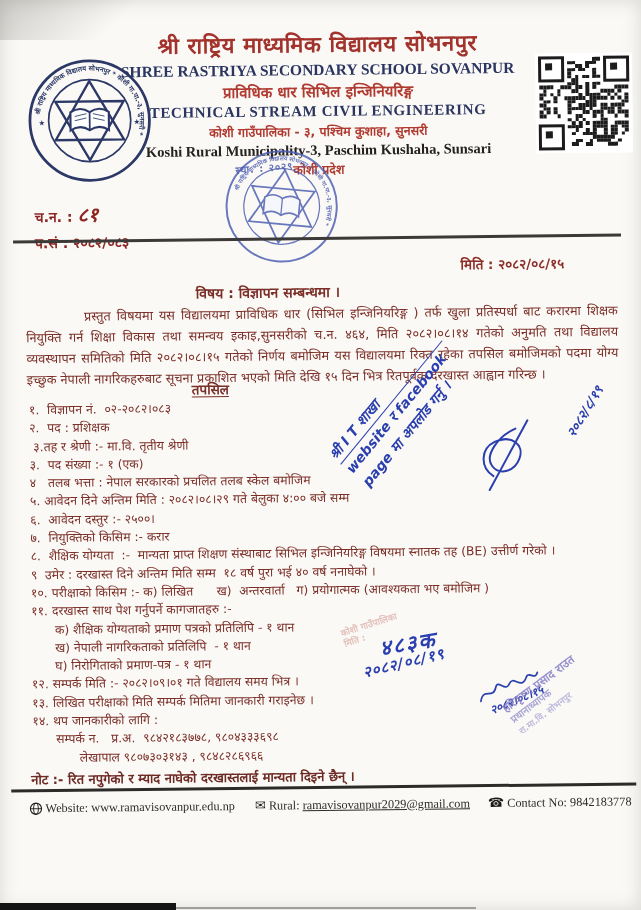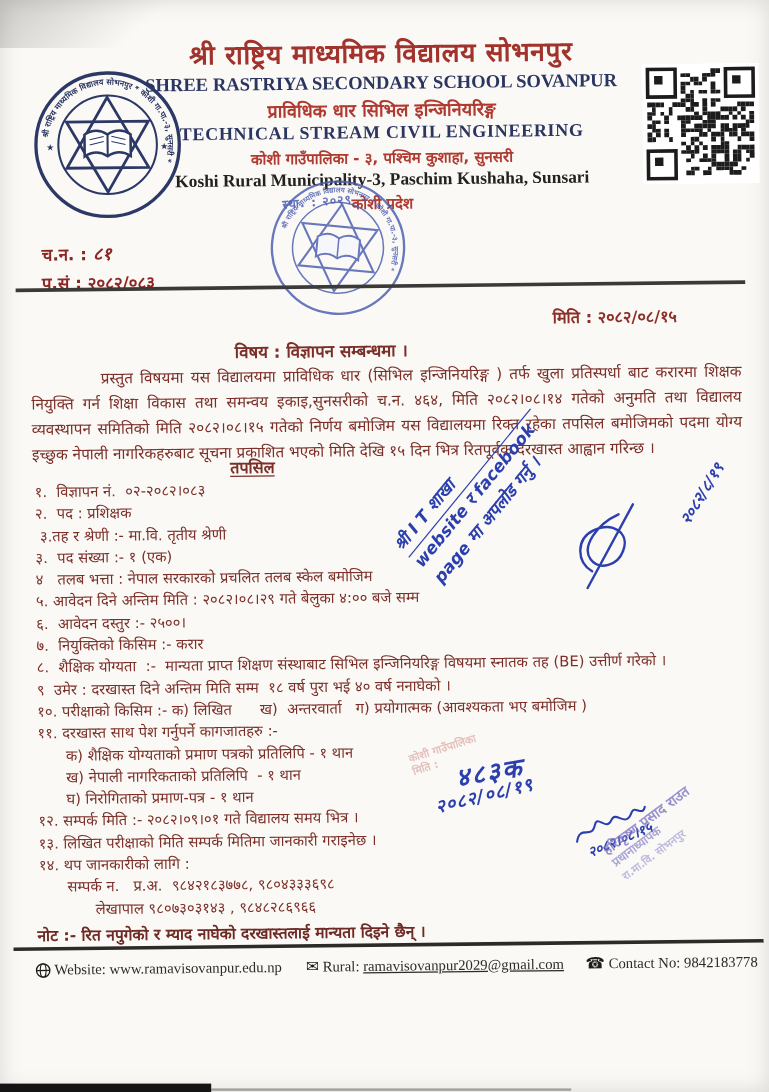--- a/index.html
+++ b/index.html
@@ -32,21 +32,21 @@
   
   .logo{left:30px;top:54px;width:128px;height:128px;}
   .qr{left:540px;top:56px;width:97px;height:100px;background:#fff;}
   .qr .mods{position:absolute;left:4px;top:4px;width:89px;height:89px;
     display:grid;grid-template-columns:repeat(25,1fr);grid-template-rows:repeat(25,1fr);}
   .qr .mods b{background:#1c1c1c;}
   .finder{position:absolute;width:20px;height:20px;border:3.2px solid #1c1c1c;background:#fff;}
   .finder::after{content:"";position:absolute;left:3.6px;top:3.6px;width:7px;height:7px;background:#1c1c1c;}
   
   .refs{left:38px;top:198px;color:#8d2724;font-weight:bold;font-size:14px;}
-  .refs .hand{font-size:15px;}
+  .refs .hand{font-size:20px;}
   .refs .l2{margin-top:5px;}
   .rule{left:16px;top:237px;width:608px;height:2.6px;background:#3b3a38;}
   .date-line{left:420px;top:257px;width:190px;text-align:center;color:#8d2f28;font-size:13.5px;font-weight:bold;}
   .subject{left:198px;top:282px;color:#7c2f28;font-size:14px;font-weight:bold;}
   
   .para{left:28px;top:303px;width:592px;color:#7c2f28;font-size:12.8px;line-height:21px;
     text-align:justify;text-indent:58px;font-weight:500;}
   .tapasil{left:193px;top:379px;color:#7c2f28;font-size:13.5px;font-weight:bold;
     text-decoration:underline;text-underline-offset:2px;}
   .doc-list{left:30px;top:398px;width:604px;color:#7c2f28;font-size:12.3px;font-weight:500;}

